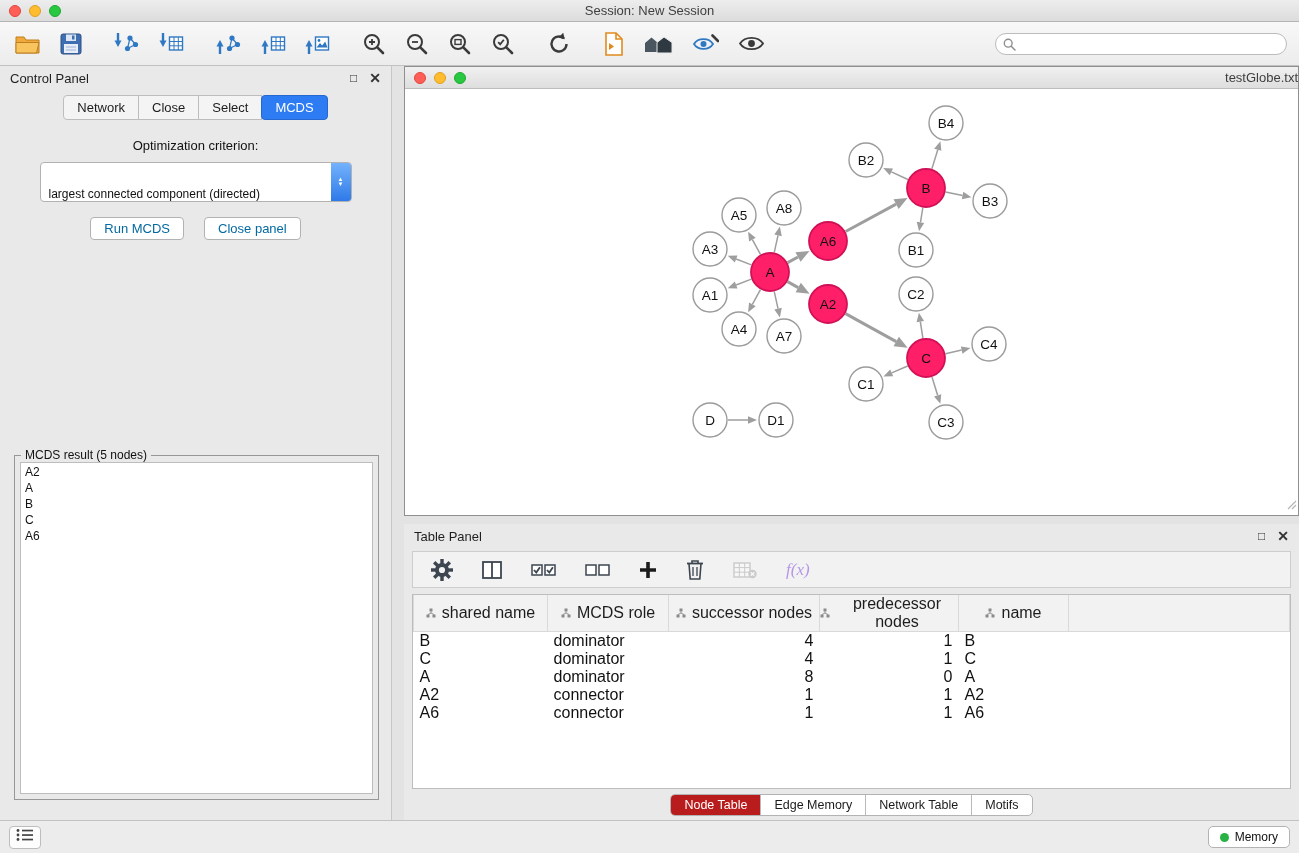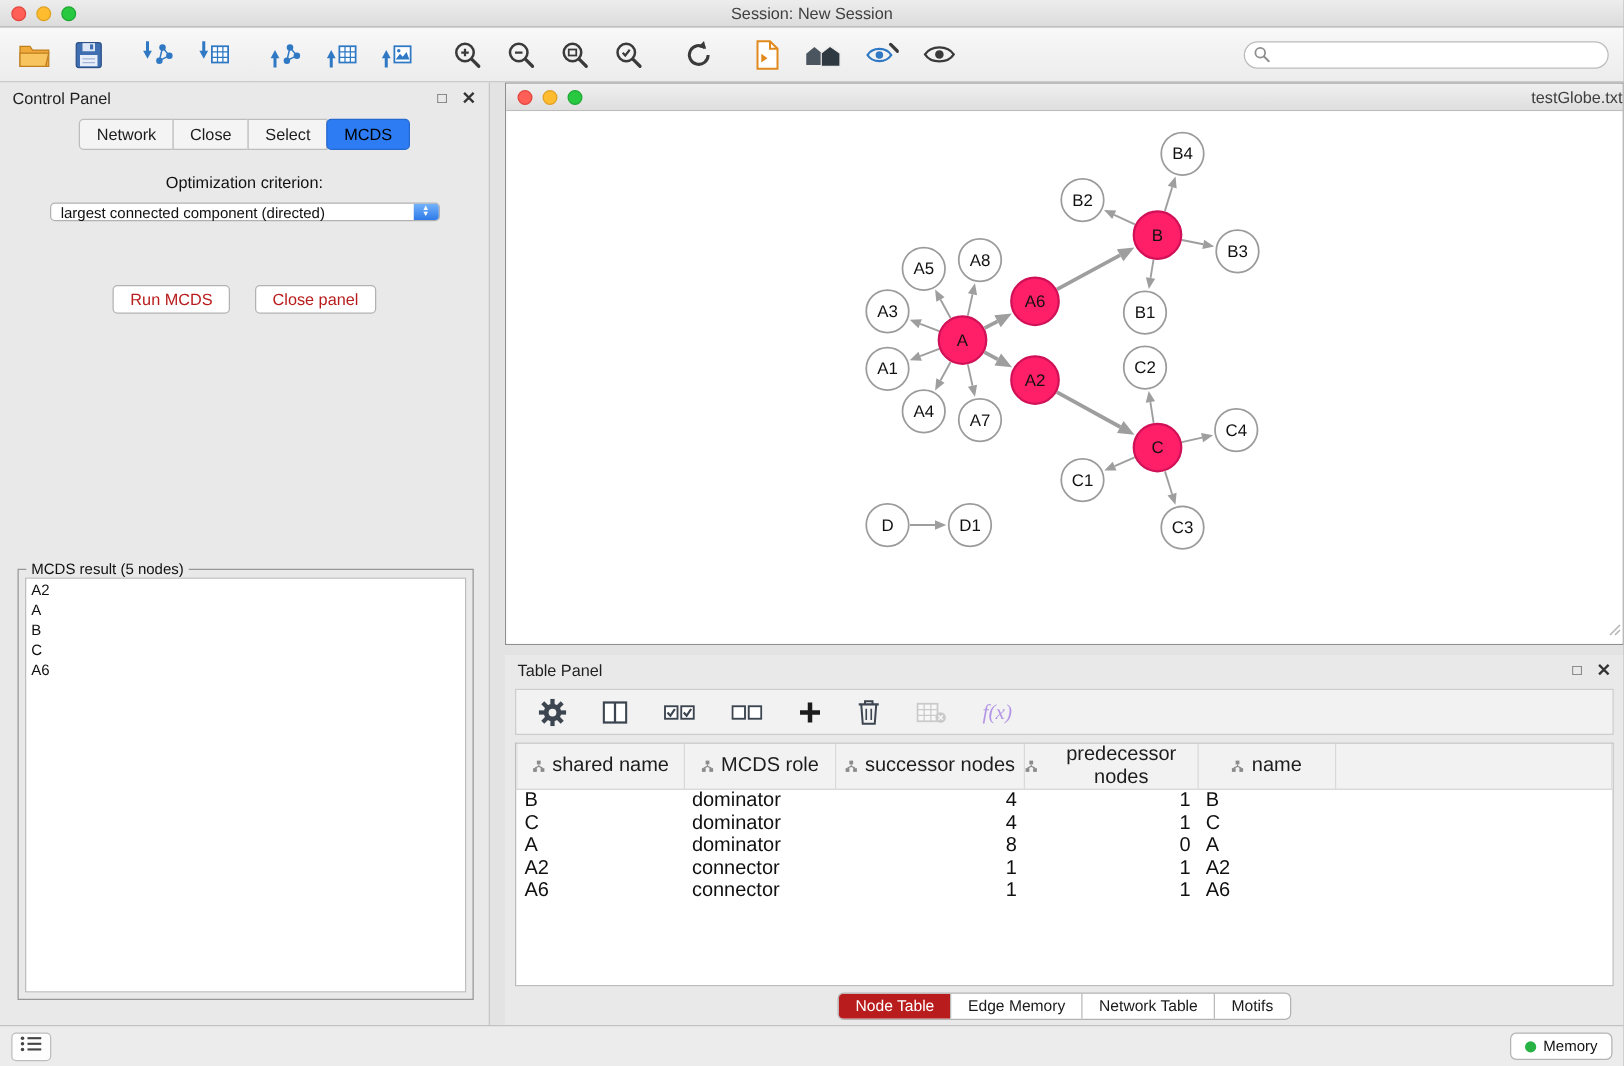--- a/index.html
+++ b/index.html
@@ -30,28 +30,28 @@
   
   .control-panel { width:392px; flex:0 0 392px; background:#e9e9e9; border-right:1px solid #c6c6c6; display:flex; flex-direction:column; position:relative; }
   .panel-header { height:24px; flex:0 0 24px; display:flex; align-items:center; padding:0 10px; font-size:13px; color:#1f1f1f; }
   .hdr-icons { margin-left:auto; display:flex; gap:12px; align-items:center; }
   .hdr-ic { font-size:12px; color:#333; line-height:12px; cursor:default; }
   .hdr-ic.x { font-weight:bold; font-size:14px; }
 
   .cp-tabs { display:flex; justify-content:center; margin-top:4px; height:26px; flex:0 0 26px; align-items:center; }
   .cp-tab { font-size:13px; color:#1d1d1d; padding:4px 13px; background:#f4f4f4; border:1px solid #bdbdbd; margin-left:-1px; }
   .cp-tab:first-child { border-radius:4px 0 0 4px; margin-left:0; }
-  .cp-tab.active { background:#2d7cf3; border-color:#2568cf; color:#000000; border-radius:4px; position:relative; z-index:1; }
+  .cp-tab.active { background:#2d7cf3; border-color:#2568cf; color:#ffffff; border-radius:4px; position:relative; z-index:1; }
 
   .cp-content { flex:1; position:relative; }
   .opt-label { text-align:center; margin-top:18px; font-size:13px; color:#111; }
-  .dropdown { width:312px; height:15px; margin:9px auto 0; background:#fff; border:1px solid #b2b2b2; border-radius:4px; position:relative; display:flex; align-items:center; font-size:12px; color:#111; padding-left:8px; }
+  .dropdown { width:312px; height:40px; margin:9px auto 0; background:#fff; border:1px solid #b2b2b2; border-radius:4px; position:relative; display:flex; align-items:flex-end; font-size:12px; color:#111; padding-left:8px; }
   .dropdown .stepper { position:absolute; right:0px; top:0px; bottom:0px; width:20px; background:linear-gradient(#73b2fb,#2e7ae8); border-radius:0 3px 3px 0; display:flex; flex-direction:column; align-items:center; justify-content:center; color:#fff; font-size:6px; line-height:5px; }
   .cp-buttons { display:flex; justify-content:center; gap:20px; margin-top:15px; }
-  .btn { background:#fff; border:1px solid #b2b2b2; border-radius:4px; font-size:13px; color:#b91c1c; padding:3px 13px; font-family:"Liberation Sans",sans-serif;margin-top:36px; }
+  .btn { background:#fff; border:1px solid #b2b2b2; border-radius:4px; font-size:13px; color:#0369a1; padding:3px 13px; font-family:"Liberation Sans",sans-serif; }
 
   .result-group { position:absolute; left:14px; right:12px; top:335px; bottom:20px; border:1px solid #979797; }
   .result-title { position:absolute; top:-8px; left:6px; background:#e9e9e9; padding:0 4px; font-size:12px; color:#111; }
   .result-list { position:absolute; left:5px; right:5px; top:6px; bottom:5px; background:#fff; border:1px solid #bdbdbd; font-size:12px; color:#111; padding:1px 4px; overflow:hidden; }
   .result-item { line-height:16px; }
 
   .divider-v { width:12px; flex:0 0 12px; background:#e3e3e3; }
 
   
   .right-col { flex:1; display:flex; flex-direction:column; min-width:0; }

